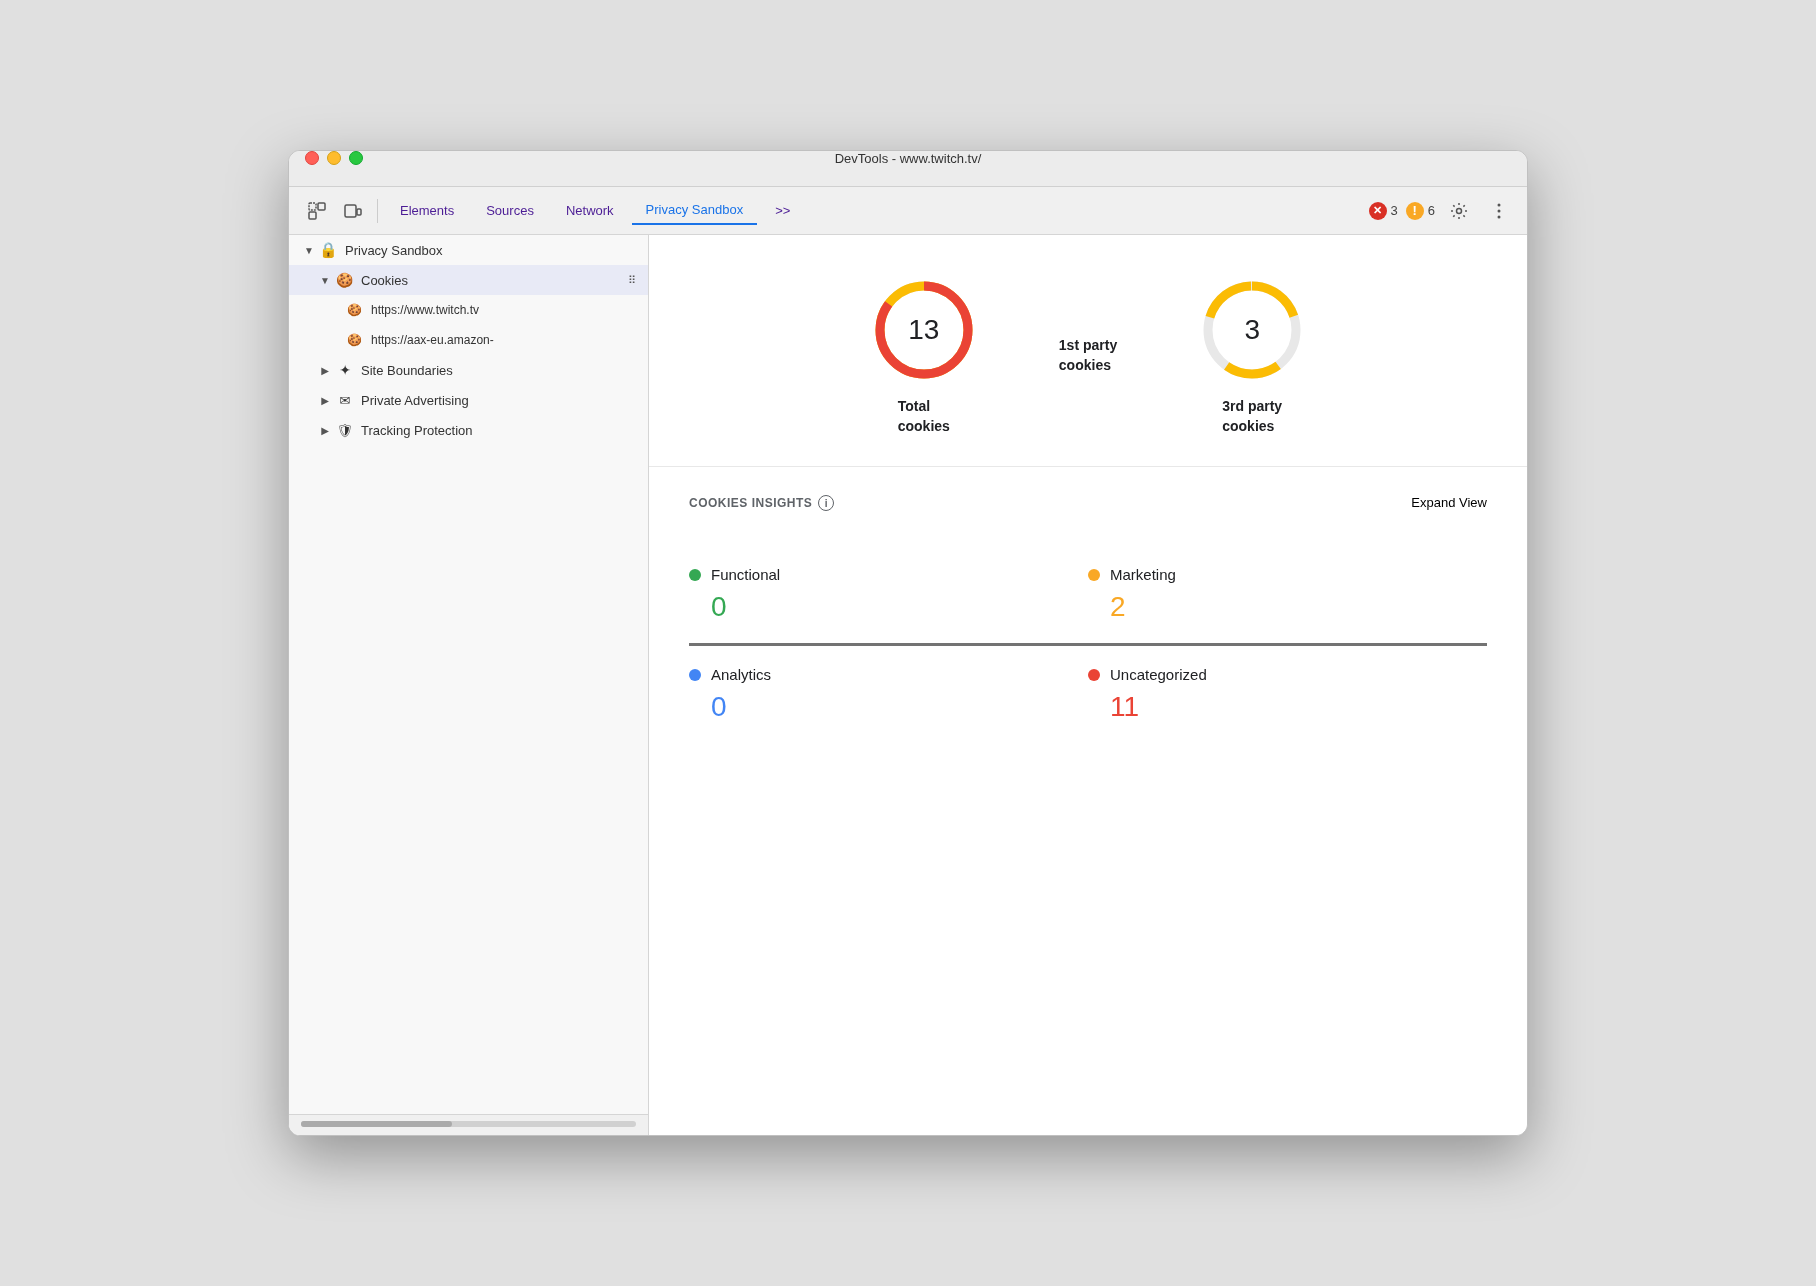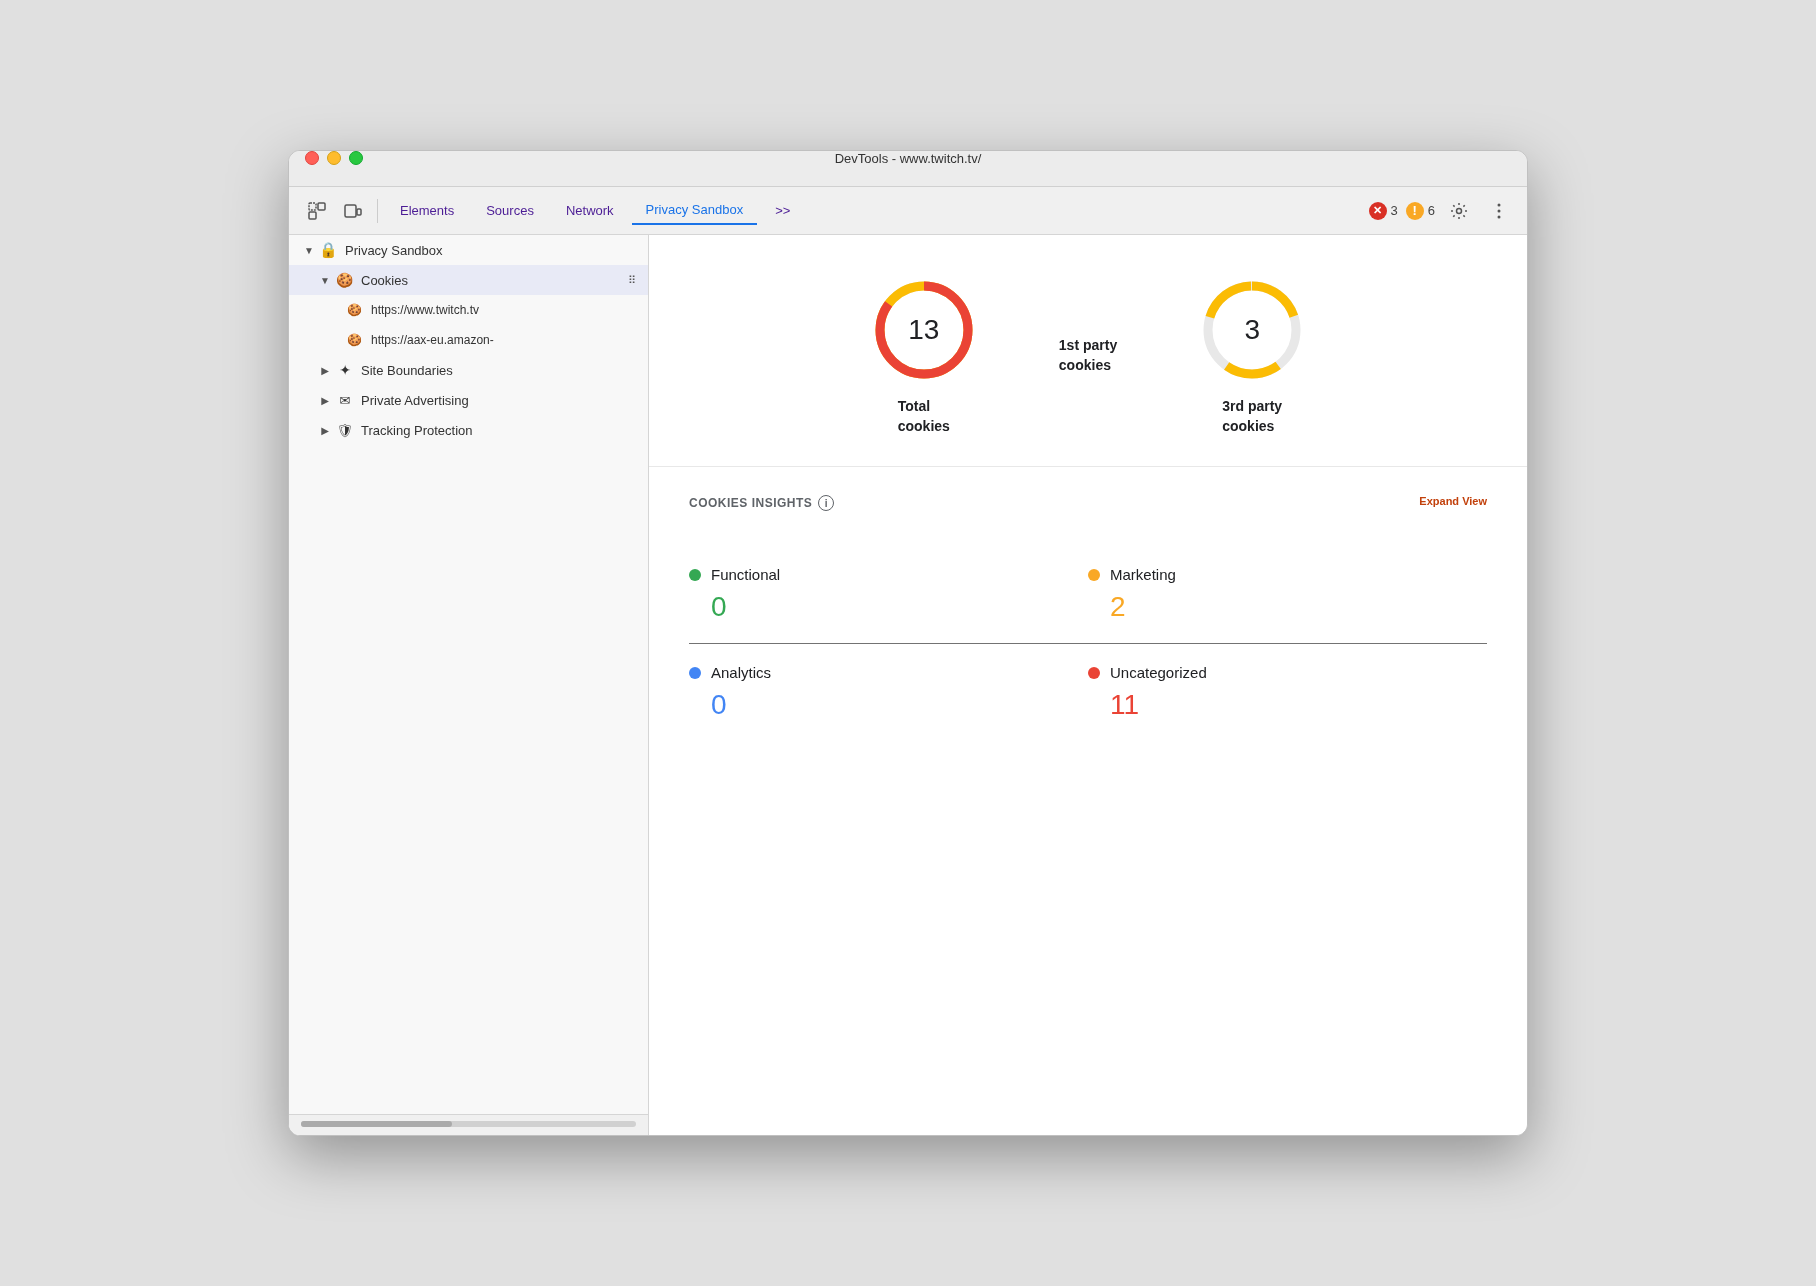--- a/index.html
+++ b/index.html
@@ -224,33 +224,33 @@
       border: 1.5px solid #5f6368;
       border-radius: 50%;
       display: flex;
       align-items: center;
       justify-content: center;
       font-size: 10px;
       color: #5f6368;
       cursor: pointer;
     }
     .expand-view {
-      font-size: 11px;
-      color: #c2410c;
-      cursor: pointer;
-      font-weight: 700;
+      font-size: 13px;
+      color: #000000;
+      cursor: pointer;
+      font-weight: 400;
     }
     .insights-grid {
       display: grid;
       grid-template-columns: 1fr 1fr;
       gap: 0;
     }
     .insight-item {
       padding: 20px 20px 20px 0;
-      border-bottom: 1px solid #737373;
+      border-bottom: 3px solid #737373;
     }
     .insight-item:nth-child(3),
     .insight-item:nth-child(4) {
       border-bottom: none;
     }
     .insight-label-row {
       display: flex;
       align-items: center;
       gap: 10px;
       margin-bottom: 8px;

